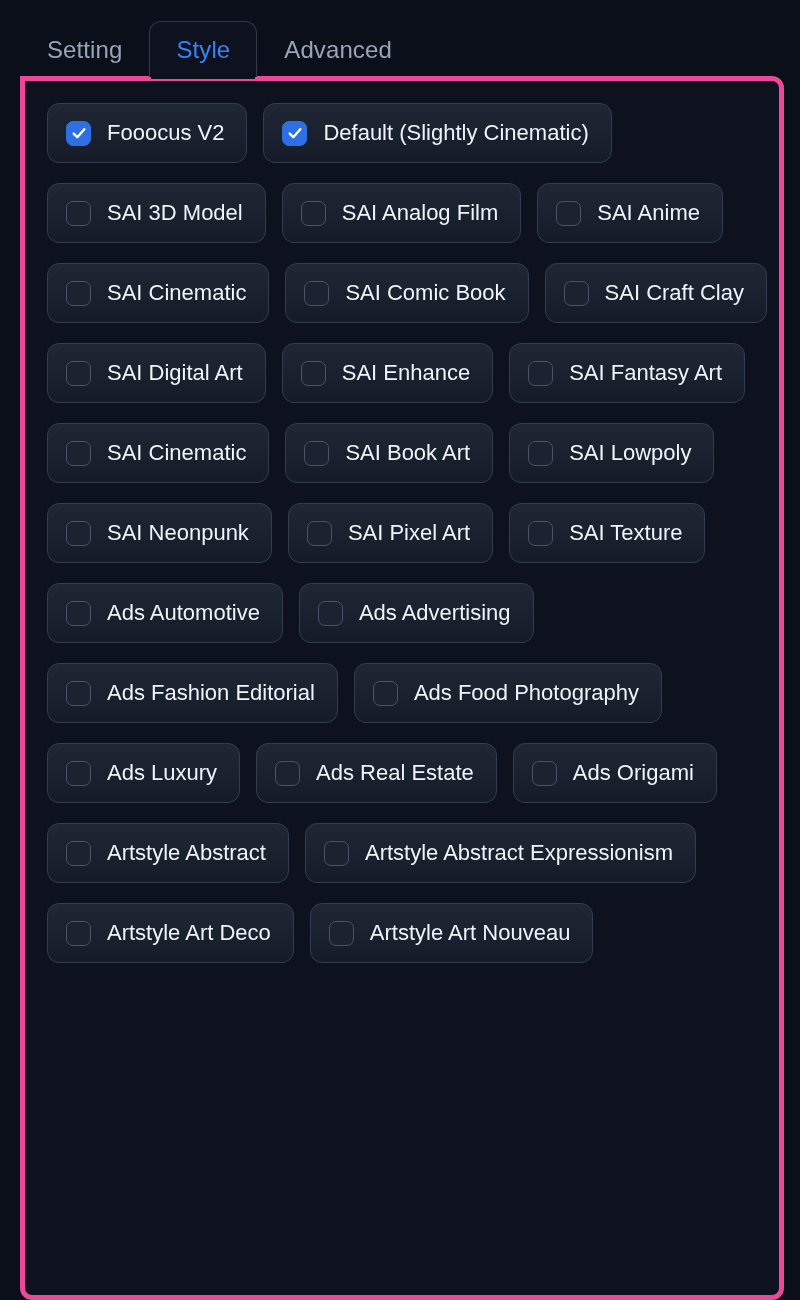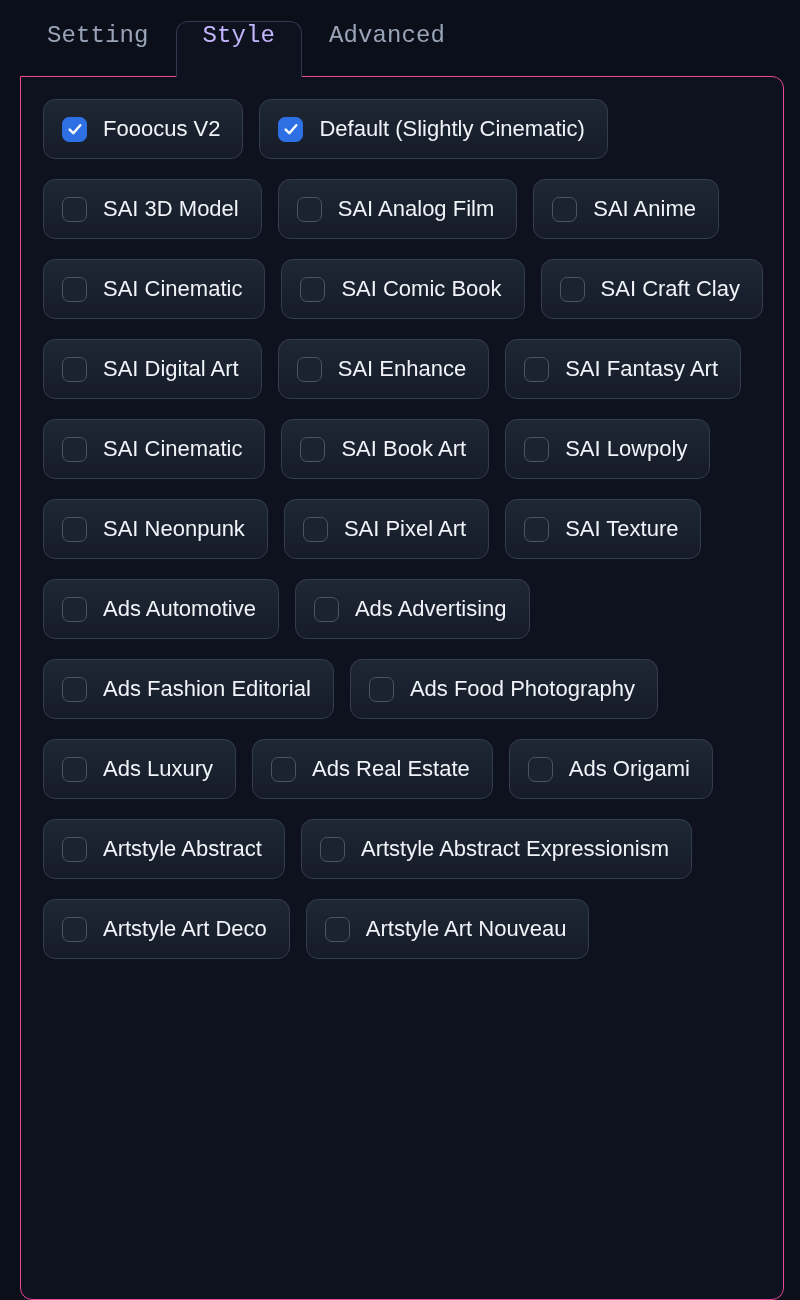--- a/index.html
+++ b/index.html
@@ -30,36 +30,36 @@
     height: 56px;
     display: flex;
     align-items: flex-end;
     z-index: 3;
   }
 
   .tab {
     height: 56px;
     padding: 0 26px;
     display: flex;
+    align-items: center;
     justify-content: center;
     font-size: 24px;
     letter-spacing: 0.1px;
     color: #9aa4b8;
     background: transparent;
     border: 1px solid transparent;
     border-bottom: none;
     border-radius: 12px 12px 0 0;
     cursor: pointer;
     white-space: nowrap;
     user-select: none;
-    font-family: Liberation Mono, monospace;
   }
 
   .tab.active {
-    color: #c4b5fd;
+    color: #3b82f6;
     background: #0d121e;
     border-color: #2f3a4f;
     position: relative;
   }
   
   .tab.active::after {
     content: "";
     position: absolute;
     left: 1px;
     right: 1px;
@@ -69,21 +69,21 @@
   }
 
   
   .panel {
     position: absolute;
     left: 20px;
     top: 76px;
     width: 764px;
     height: 1224px;
     background: #0d121e;
-    border: 1px solid #ec4899;
+    border: 5px solid #ec4899;
     border-radius: 0 12px 12px 12px;
     overflow: hidden;
     z-index: 1;
   }
 
   .chips {
     position: absolute;
     left: 22px;
     top: 22px;
     width: 740px;

